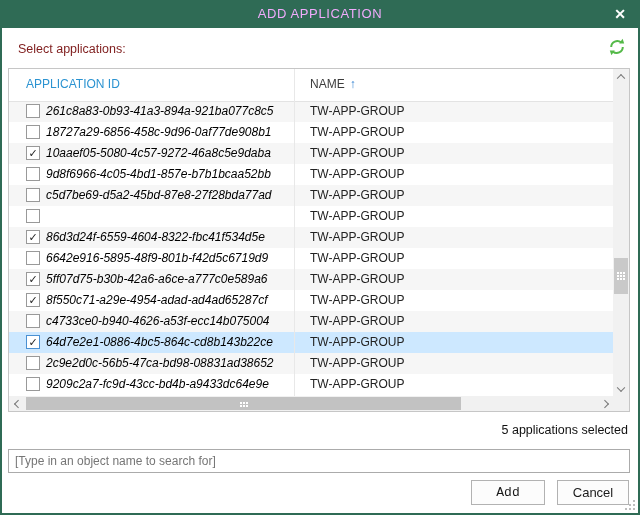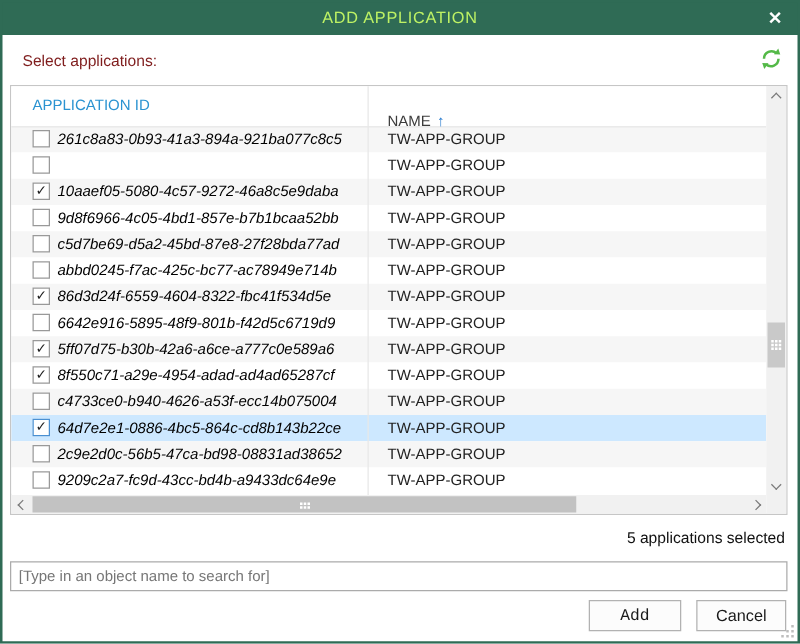--- a/index.html
+++ b/index.html
@@ -2,32 +2,32 @@
 <html><head>
 <meta charset="utf-8">
 <style>
   html,body{margin:0;padding:0;}
   body{width:640px;height:515px;font-family:"Liberation Sans",sans-serif;background:#fff;position:relative;overflow:hidden;}
   .dialog{position:absolute;left:0;top:0;width:640px;height:515px;background:#fff;}
   .dialog-border{position:absolute;left:0;top:0;right:0;bottom:0;border:2px solid #2f6b55;pointer-events:none;z-index:60;}
 
   
   .titlebar{position:absolute;left:0;top:0;right:0;height:28px;background:#2f6b55;z-index:5;}
-  .title{display:block;text-align:center;line-height:28px;color:#bef264;font-size:13px;letter-spacing:0.6px;}
+  .title{display:block;text-align:center;line-height:28px;color:#f0abfc;font-size:13px;letter-spacing:0.6px;}
   .close{position:absolute;right:14px;top:0;line-height:28px;color:#ffffff;font-size:14px;font-weight:bold;cursor:pointer;}
 
   
   .select-label{position:absolute;left:18px;top:42px;font-size:12.5px;color:#7f1d1d;}
   .refresh{position:absolute;right:13px;top:37px;width:20px;height:20px;cursor:pointer;}
 
   
   .table{position:absolute;left:8px;top:68px;width:622px;height:344px;border:1px solid #c6c6c6;box-sizing:border-box;background:#fff;}
   .thead{position:absolute;left:0;top:0;right:16px;height:32px;background:#fff;border-bottom:1px solid #e3e3e3;z-index:3;}
   .col-appid{position:absolute;left:17px;top:0;line-height:31px;font-size:12px;color:#2b93d1;cursor:pointer;}
-  .col-name{position:absolute;left:301px;top:0;line-height:31px;font-size:12px;color:#3c3c3c;cursor:pointer;margin-top:13px;}
+  .col-name{position:absolute;left:301px;top:0;line-height:31px;font-size:12px;color:#3c3c3c;cursor:pointer;}
   .sort-arrow{color:#2e7fd0;font-size:12px;margin-left:5px;}
   .colsep{position:absolute;left:285px;top:0;bottom:15px;width:1px;background:#e8e8e8;z-index:4;}
 
   .tbody{position:absolute;left:0;top:32px;right:16px;bottom:15px;overflow:hidden;z-index:2;}
   .row{position:relative;height:21px;background:#fff;cursor:pointer;}
   .row.stripe{background:#f6f6f6;}
   .row.selected{background:#cde8ff;}
   .cb{position:absolute;left:17px;top:3px;width:14px;height:14px;border:1px solid #999;background:#fff;box-sizing:border-box;font-size:11px;line-height:12px;text-align:center;color:#222;cursor:pointer;}
   .row.selected .cb{border-color:#4a90d2;}
   .guid{position:absolute;left:37px;top:0;line-height:21px;font-size:12px;color:#000000;white-space:nowrap;font-style:italic;}
@@ -95,40 +95,40 @@
     </div>
 
     <div class="tbody" id="tbody">
         <div class="row stripe">
           <span class="cb"></span>
           <span class="guid">261c8a83-0b93-41a3-894a-921ba077c8c5</span>
           <span class="name">TW-APP-GROUP</span>
         </div>
         <div class="row">
           <span class="cb"></span>
+          <span class="guid">18727a29-6856-458c-9d96-0af77de908b1</span>
           <span class="name">TW-APP-GROUP</span>
         </div>
         <div class="row stripe">
           <span class="cb checked">✓</span>
           <span class="guid">10aaef05-5080-4c57-9272-46a8c5e9daba</span>
           <span class="name">TW-APP-GROUP</span>
         </div>
         <div class="row">
           <span class="cb"></span>
           <span class="guid">9d8f6966-4c05-4bd1-857e-b7b1bcaa52bb</span>
           <span class="name">TW-APP-GROUP</span>
         </div>
         <div class="row stripe">
           <span class="cb"></span>
           <span class="guid">c5d7be69-d5a2-45bd-87e8-27f28bda77ad</span>
           <span class="name">TW-APP-GROUP</span>
         </div>
         <div class="row">
           <span class="cb"></span>
-          <span class="guid">abbd0245-f7ac-425c-bc77-ac78949e714b</span>
           <span class="name">TW-APP-GROUP</span>
         </div>
         <div class="row stripe">
           <span class="cb checked">✓</span>
           <span class="guid">86d3d24f-6559-4604-8322-fbc41f534d5e</span>
           <span class="name">TW-APP-GROUP</span>
         </div>
         <div class="row">
           <span class="cb"></span>
           <span class="guid">6642e916-5895-48f9-801b-f42d5c6719d9</span>

